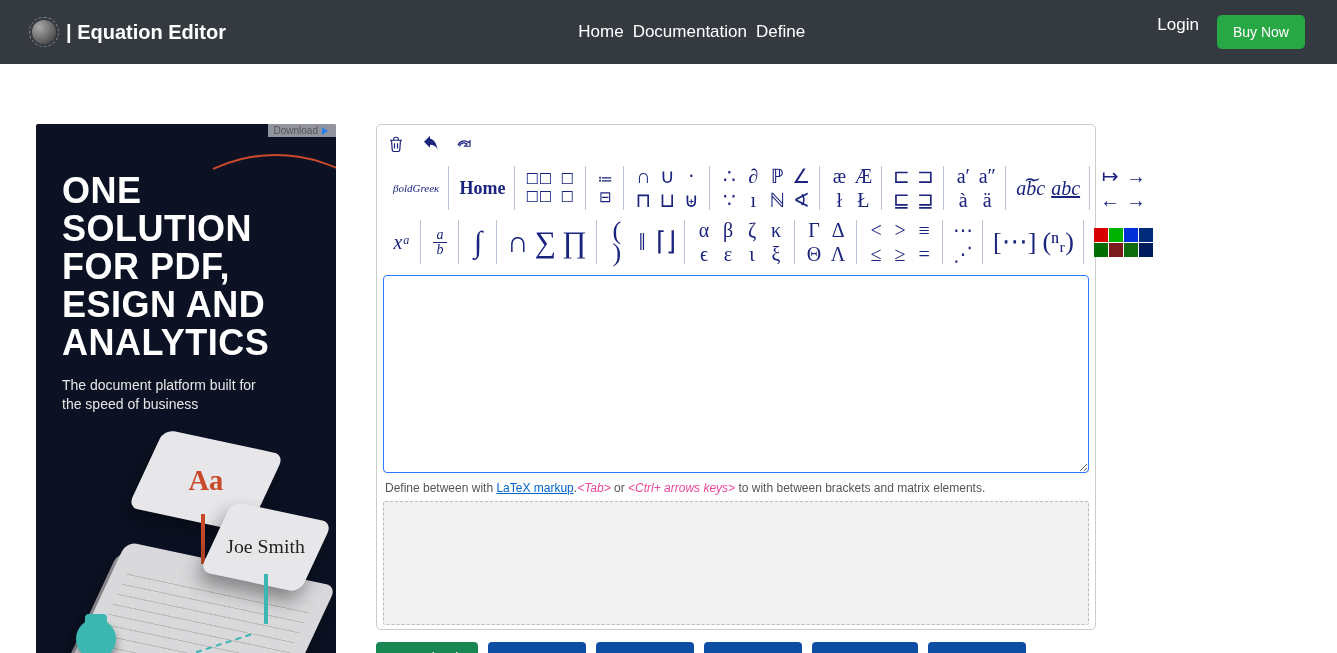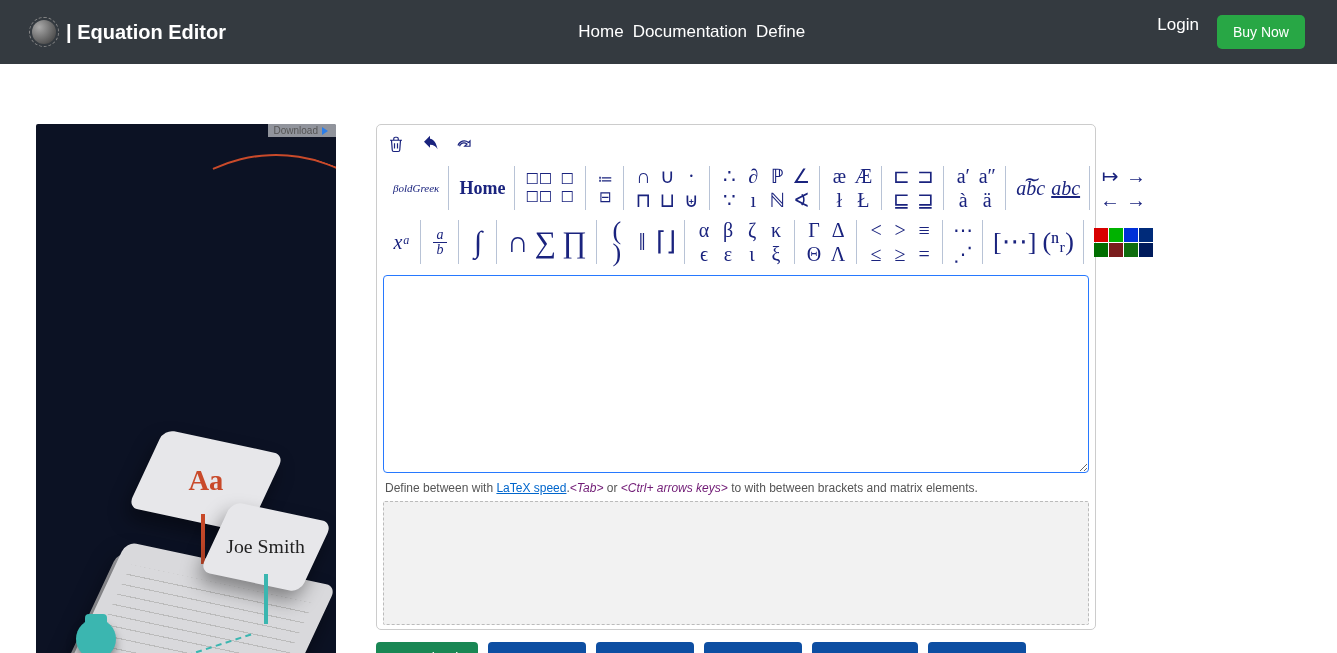--- a/index.html
+++ b/index.html
@@ -66,21 +66,21 @@
 .uline { text-decoration: underline; }
 .tilde { position: relative; }
 .abc { font-style: italic; }
 .swatch-grid { display: grid; grid-template-columns: repeat(4, 14px); grid-template-rows: repeat(2, 14px); gap: 1px; }
 .swatch { width: 14px; height: 14px; cursor: pointer; }
 
 
 .code-area { width: 100%; height: 198px; border: 1px solid #2779ff; border-radius: 4px; margin-top: 8px; padding: 6px; font-family: Consolas, monospace; font-size: 13px; resize: vertical; outline: none; }
 .hint { font-size: 12px; color: #555; margin: 4px 2px 0 2px; }
 .hint .hl { color: #0066cc; }
-.hint .kbd { color: #701a75; font-style: italic; }
+.hint .kbd { color: #ec4899; font-style: italic; }
 
 
 .preview { margin-top: 6px; height: 124px; border: 1px dashed #bbb; background: #f2f2f2; border-radius: 2px; }
 
 
 .controls { display: flex; gap: 10px; margin-top: 12px; }
 .download-btn { background: #198754; color: #fff; border: none; border-radius: 4px; padding: 7px 20px; font-size: 14px; cursor: pointer; }
 .sel { background: #0d4ea2; color: #fff; border: none; border-radius: 4px; padding: 6px 8px; font-size: 13px; height: 32px; cursor: pointer; min-width: 98px; }
 
 
@@ -109,20 +109,24 @@
 
   <aside class="ad">
     <span class="adchoices">
       <span>Download</span>
       <svg width="10" height="10" viewBox="0 0 10 10">
           <path d="M2 1 L8 5 L2 9 Z" fill="#2b7de9"></path>
         </svg>
     </span>
     <div class="ad-swoosh"></div>
     <div class="ad-swoosh2"></div>
+    <div class="ad-copy">
+      <div class="ad-headline">ONE SOLUTION FOR PDF, ESIGN AND ANALYTICS</div>
+      <div class="ad-sub">The document platform built for the speed of business</div>
+    </div>
     <div class="ad-art">
       <div class="sheet2"></div>
       <div class="sheet"></div>
       <div class="tile tile1">
           <span class="tile1-txt">Aa</span>
         </div>
       <div class="pin"></div>
       <div class="tile tile2">
           <span class="tile2-txt">Joe Smith</span>
         </div>
@@ -346,21 +350,21 @@
             <div class="swatch" style="background:#7a1c1c"></div>
             <div class="swatch" style="background:#0e6c0e"></div>
             <div class="swatch" style="background:#001b5c"></div>
           </div>
         </div>
       </div>
 
       
       <textarea class="code-area" style=""></textarea>
       <div class="hint">
-        <span>Define between with </span><a href="#" class="hl">LaTeX speed</a><span>.</span><span class="kbd">&lt;Tab&gt;</span><span> or </span><span class="kbd">&lt;Ctrl+ arrows keys&gt;</span><span> to with between brackets and matrix elements.</span>
+        <span>Define between with </span><a href="#" class="hl">LaTeX markup</a><span>.</span><span class="kbd">&lt;Tab&gt;</span><span> or </span><span class="kbd">&lt;Ctrl+ arrows keys&gt;</span><span> to with between brackets and matrix elements.</span>
       </div>
 
       
       <div class="preview"></div>
     </div>
 
     <div class="controls">
       <button class="download-btn">Download</button>
       <select class="sel"><option>svg</option></select>
       <select class="sel"><option>10 pt</option></select>

